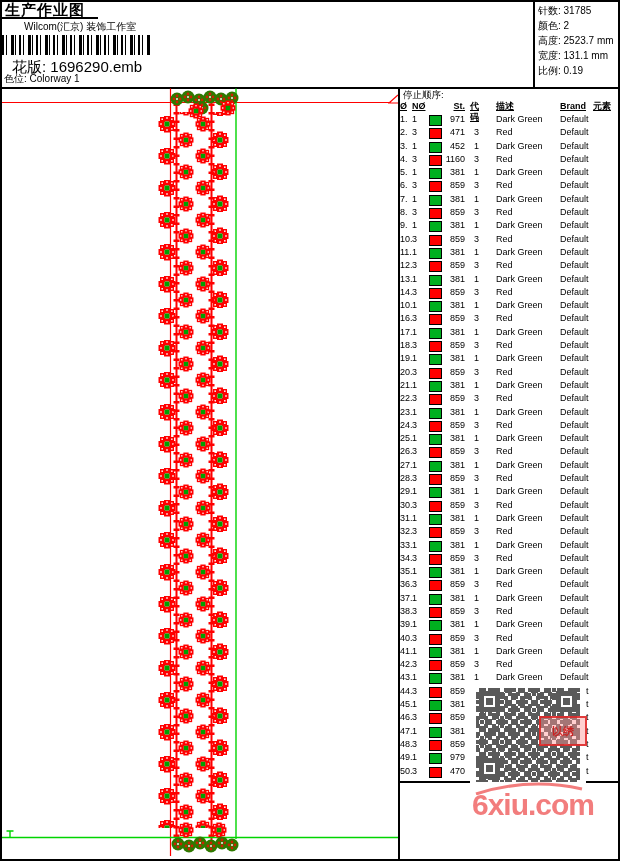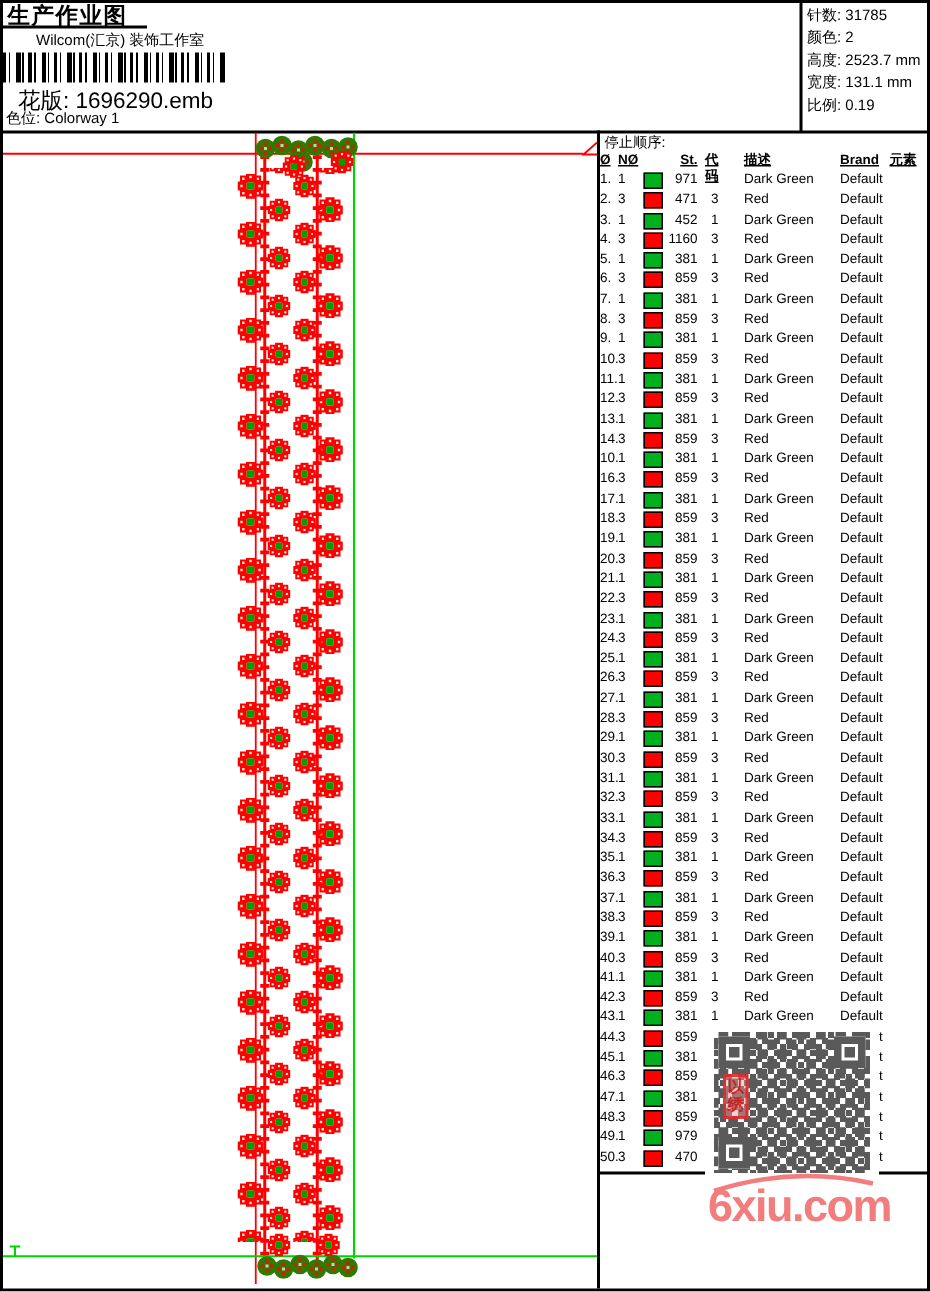--- a/index.html
+++ b/index.html
@@ -37,21 +37,21 @@
   .sw.red{background:var(--swatch_red,#FF0000);}
   
   .qr-bg{left:470px;top:684px;width:116px;height:130px;background:#fff;z-index:10;}
   .qr{left:476px;top:688px;width:104px;height:94px;z-index:11;
     background:
       repeating-conic-gradient(#5a5a5a 0 25%,transparent 0 50%) 0 0/8px 8px,
       repeating-conic-gradient(#5a5a5a 0 25%,transparent 0 50%) 3px 5px/13px 13px;}
   .finder{position:absolute;width:21px;height:21px;border:5px solid #5a5a5a;background:#fff;box-sizing:border-box;}
   .finder i{position:absolute;left:2px;top:2px;width:7px;height:7px;background:#5a5a5a;}
   .f-tl{left:3px;top:3px;} .f-tr{right:3px;top:3px;} .f-bl{left:3px;bottom:3px;}
-  .stamp{left:482px;top:716px;width:17px;height:30px;z-index:12;box-sizing:border-box;
+  .stamp{left:539px;top:716px;width:48px;height:30px;z-index:12;box-sizing:border-box;
     border:2px solid rgba(221,34,34,.85);background:rgba(255,150,150,.45);
     display:flex;align-items:center;justify-content:center;
     font-size:11px;font-weight:bold;color:rgba(205,25,25,.9);line-height:12px;text-align:center;}
   .wm{left:472px;top:788px;width:114px;z-index:12;text-align:center;
     font-size:30px;font-weight:bold;color:var(--watermark_pink,#F27D7D);letter-spacing:-1px;}
   .wm-swoosh{left:474px;top:781px;z-index:12;}
   .design{left:0;top:88px;z-index:1;}
 </style>
 </head>
 <body>

